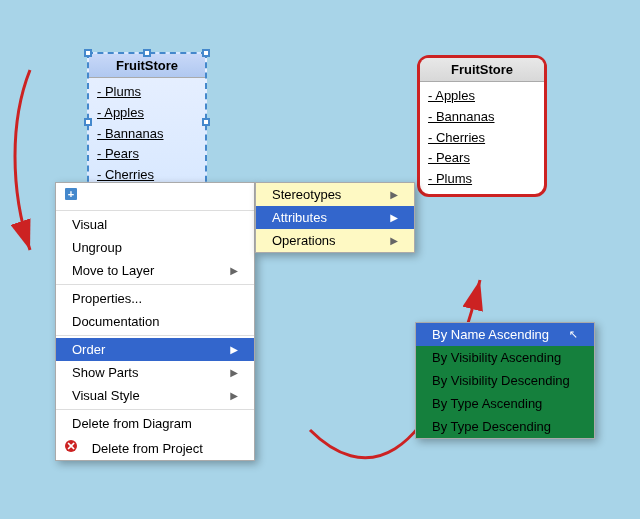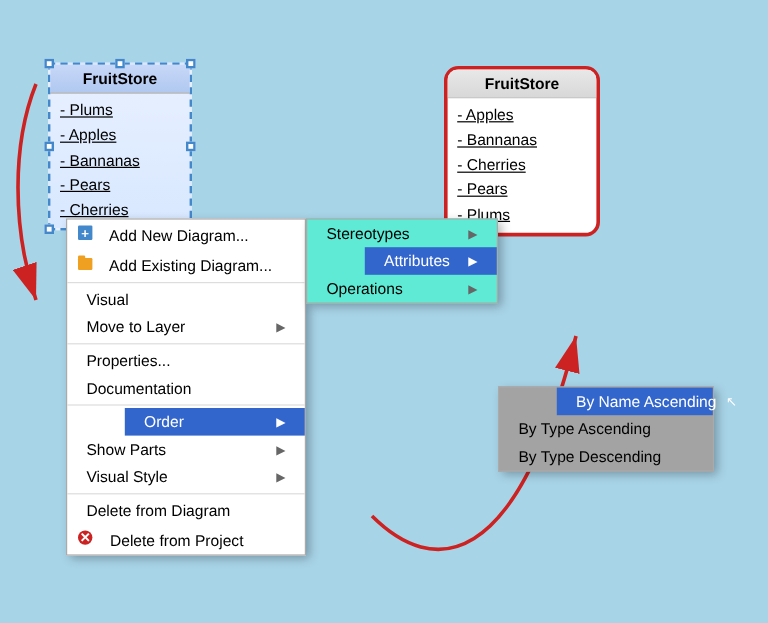--- a/index.html
+++ b/index.html
@@ -12,20 +12,21 @@
       position: relative;
       overflow: hidden;
     }
 
     
     .class-box {
       position: absolute;
       background: white;
       border: 2px solid #555;
       min-width: 120px;
+      margin-left: 47px;
     }
     .class-box-title {
       background: linear-gradient(to bottom, #e8e8e8, #d0d0d0);
       border-bottom: 1px solid #aaa;
       text-align: center;
       font-weight: bold;
       padding: 4px 8px;
     }
     .class-box-body {
       padding: 4px 8px;
@@ -81,21 +82,20 @@
       cursor: pointer;
       white-space: nowrap;
       display: flex;
       align-items: center;
       justify-content: space-between;
       position: relative;
     }
     .menu-item.highlighted {
       background: #3366cc;
       color: white;
-      margin-left: 48px;
     }
     .menu-separator {
       border-top: 1px solid #ddd;
       margin: 2px 0;
     }
     .menu-arrow {
       font-size: 10px;
       color: #666;
     }
     .menu-item.highlighted .menu-arrow {
@@ -109,33 +109,33 @@
     }
     .menu-item-with-icon {
       padding: 4px 16px 4px 8px;
     }
 
     
     .submenu-1 {
       position: absolute;
       top: 182px;
       left: 255px;
-      background: #5eead4;
+      background: #fef9c3;
       border: 1px solid #aaa;
       box-shadow: 3px 3px 8px rgba(0,0,0,0.3);
       width: 160px;
       z-index: 11;
     }
 
     
     .submenu-2 {
       position: absolute;
       top: 322px;
       left: 415px;
-      background: #a3a3a3;
+      background: #15803d;
       border: 1px solid #aaa;
       box-shadow: 3px 3px 8px rgba(0,0,0,0.3);
       width: 180px;
       z-index: 12;
     }
 
     
     .arrows-svg {
       position: absolute;
       top: 0;
@@ -182,37 +182,28 @@
 
 <div class="context-menu">
   <div class="menu-item menu-item-with-icon">
     <span>
       <span class="menu-icon">
         <svg width="14" height="14" viewBox="0 0 14 14">
             <rect x="1" y="1" width="12" height="12" rx="1" fill="#4488cc" stroke="none"></rect>
             <text x="7" y="11" text-anchor="middle" fill="white" font-size="11" font-weight="bold">+</text>
           </svg>
       </span>
-      <span>Add New Diagram...</span>
     </span>
   </div>
-  <div class="menu-item menu-item-with-icon">
-    <span>
-      <span class="menu-icon">
-        <svg width="14" height="14" viewBox="0 0 14 14">
-            <rect x="1" y="3" width="12" height="10" rx="1" fill="#f0a020"></rect>
-            <rect x="1" y="1" width="6" height="3" rx="1" fill="#f0a020"></rect>
-          </svg>
-      </span>
-      <span>Add Existing Diagram...</span>
-    </span>
-  </div>
   <div class="menu-separator"></div>
   <div class="menu-item">
     <span>Visual</span>
+  </div>
+  <div class="menu-item">
+    <span>Ungroup</span>
   </div>
   <div class="menu-item">
     <span>Move to Layer</span>
     <span class="menu-arrow">▶</span>
   </div>
   <div class="menu-separator"></div>
   <div class="menu-item">
     <span>Properties...</span>
   </div>
   <div class="menu-item">
@@ -262,20 +253,26 @@
     <span class="menu-arrow">▶</span>
   </div>
 </div>
 
 <div class="submenu-2">
   <div class="menu-item highlighted">
     <span>By Name Ascending</span>
     <span style="font-size:11px;margin-left:8px;">↖</span>
   </div>
   <div class="menu-item">
+    <span>By Visibility Ascending</span>
+  </div>
+  <div class="menu-item">
+    <span>By Visibility Descending</span>
+  </div>
+  <div class="menu-item">
     <span>By Type Ascending</span>
   </div>
   <div class="menu-item">
     <span>By Type Descending</span>
   </div>
 </div>
 
 <svg class="arrows-svg">
 
   <defs>

